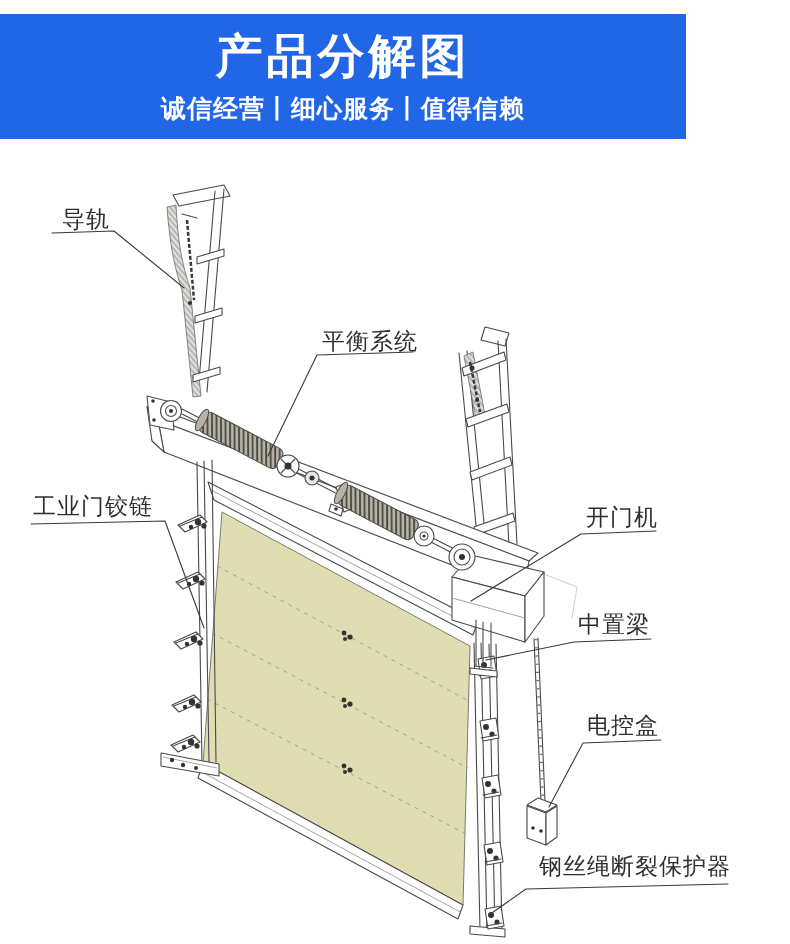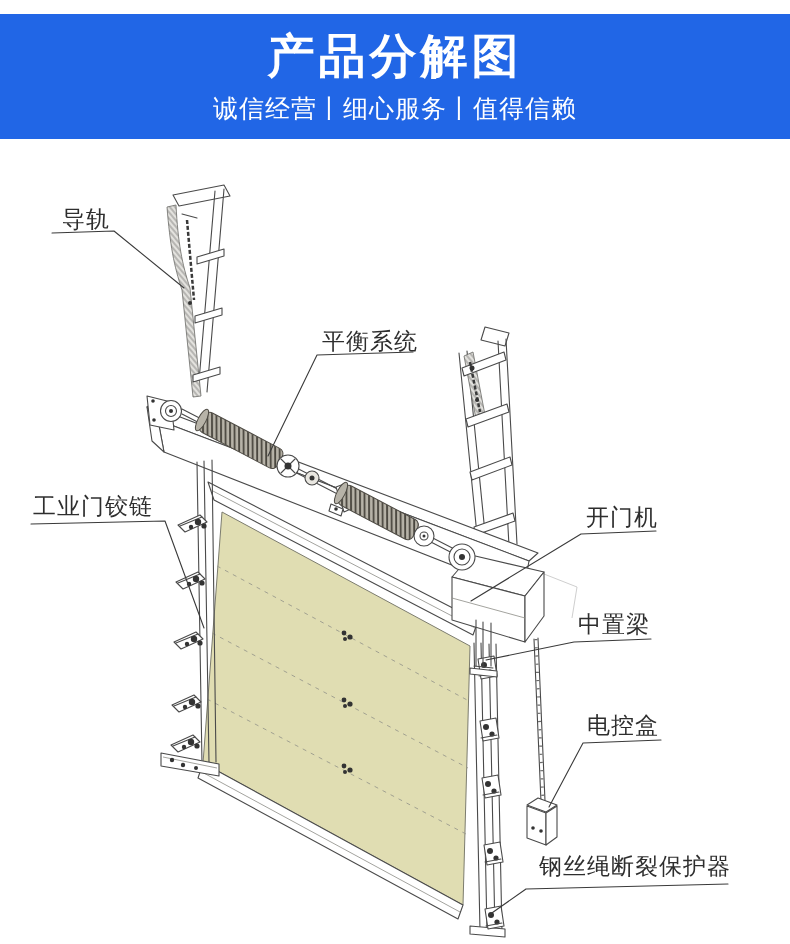--- a/index.html
+++ b/index.html
@@ -1,29 +1,29 @@
 <!DOCTYPE html>
 <html><head>
 <meta charset="utf-8">
 <style>
   html,body{margin:0;padding:0;}
   body{
     width:790px;height:944px;position:relative;background:#ffffff;overflow:hidden;
     font-family:"DejaVu Sans","Liberation Sans",sans-serif;
   }
   .banner{
-    position:absolute;top:14px;left:0;width:790px;height:125px;
+    position:absolute;top:14px;left:0;width:686px;height:125px;
     background:#2166e6;color:#ffffff;text-align:center;
   }
   .banner .title{
     margin:0;padding-top:16px;font-size:47px;font-weight:bold;
     letter-spacing:4px;line-height:1.12;
   }
   .banner .subtitle{
-    margin-top:9px;font-size:25px;font-weight:400;letter-spacing:1px;
+    margin-top:9px;font-size:25px;font-weight:700;letter-spacing:1px;
   }
   svg.diagram{position:absolute;left:0;top:0;}
   .pl{fill:none;stroke:#4a4a4a;stroke-width:1.1;stroke-linecap:round;stroke-linejoin:round;}
   .pf{fill:#ffffff;stroke:#4a4a4a;stroke-width:1.1;stroke-linejoin:round;}
   .thin{fill:none;stroke:#8b8b85;stroke-width:0.8;}
   .dk{fill:#333333;stroke:none;}
   .seam{fill:none;stroke:#9a9a8c;stroke-width:0.9;stroke-dasharray:4 5;}
   .lead{fill:none;stroke:#3a3a3a;stroke-width:1.1;stroke-linecap:round;stroke-linejoin:round;}
   .lbl{font-size:23px;fill:#2e2e2e;letter-spacing:1px;}
   .faint{fill:none;stroke:#cfcfcf;stroke-width:1;}

